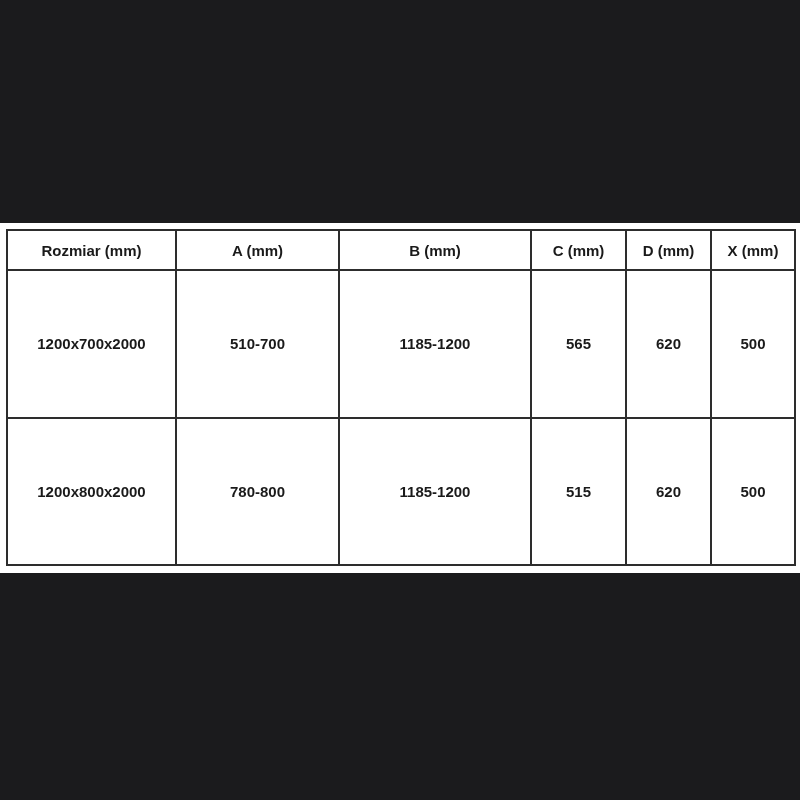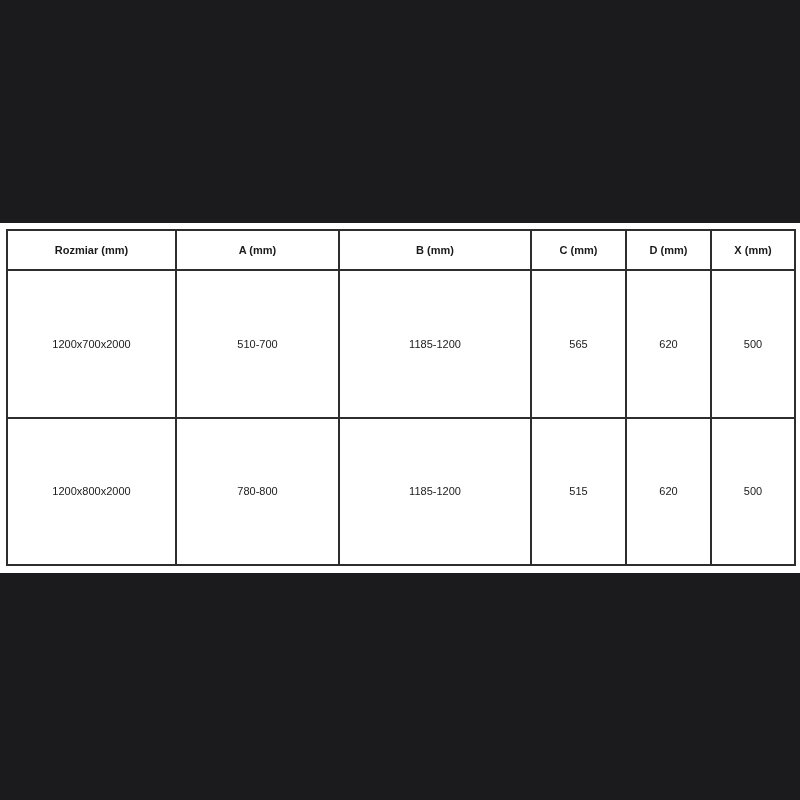--- a/index.html
+++ b/index.html
@@ -33,31 +33,31 @@
     border-collapse: collapse;
     table-layout: fixed;
     background: var(--panel-color, #ffffff);
   }
   table.dim-table th,
   table.dim-table td {
     border: 2px solid var(--border-color, #2d2d2d);
     text-align: center;
     vertical-align: middle;
     color: var(--text-color, #1a1a1a);
-    font-size: 11px;
+    font-size: 15px;
     padding: 0 10px;
     white-space: nowrap;
     overflow: hidden;
   }
   table.dim-table th {
     font-weight: bold;
     height: 38px;
   }
   table.dim-table td {
-    font-weight: normal;
+    font-weight: bold;
   }
 </style>
 </head>
 <body>
 
 <div class="stage">
   <div class="panel">
     <table class="dim-table">
       <colgroup>
           <col style="width: 169px;">

